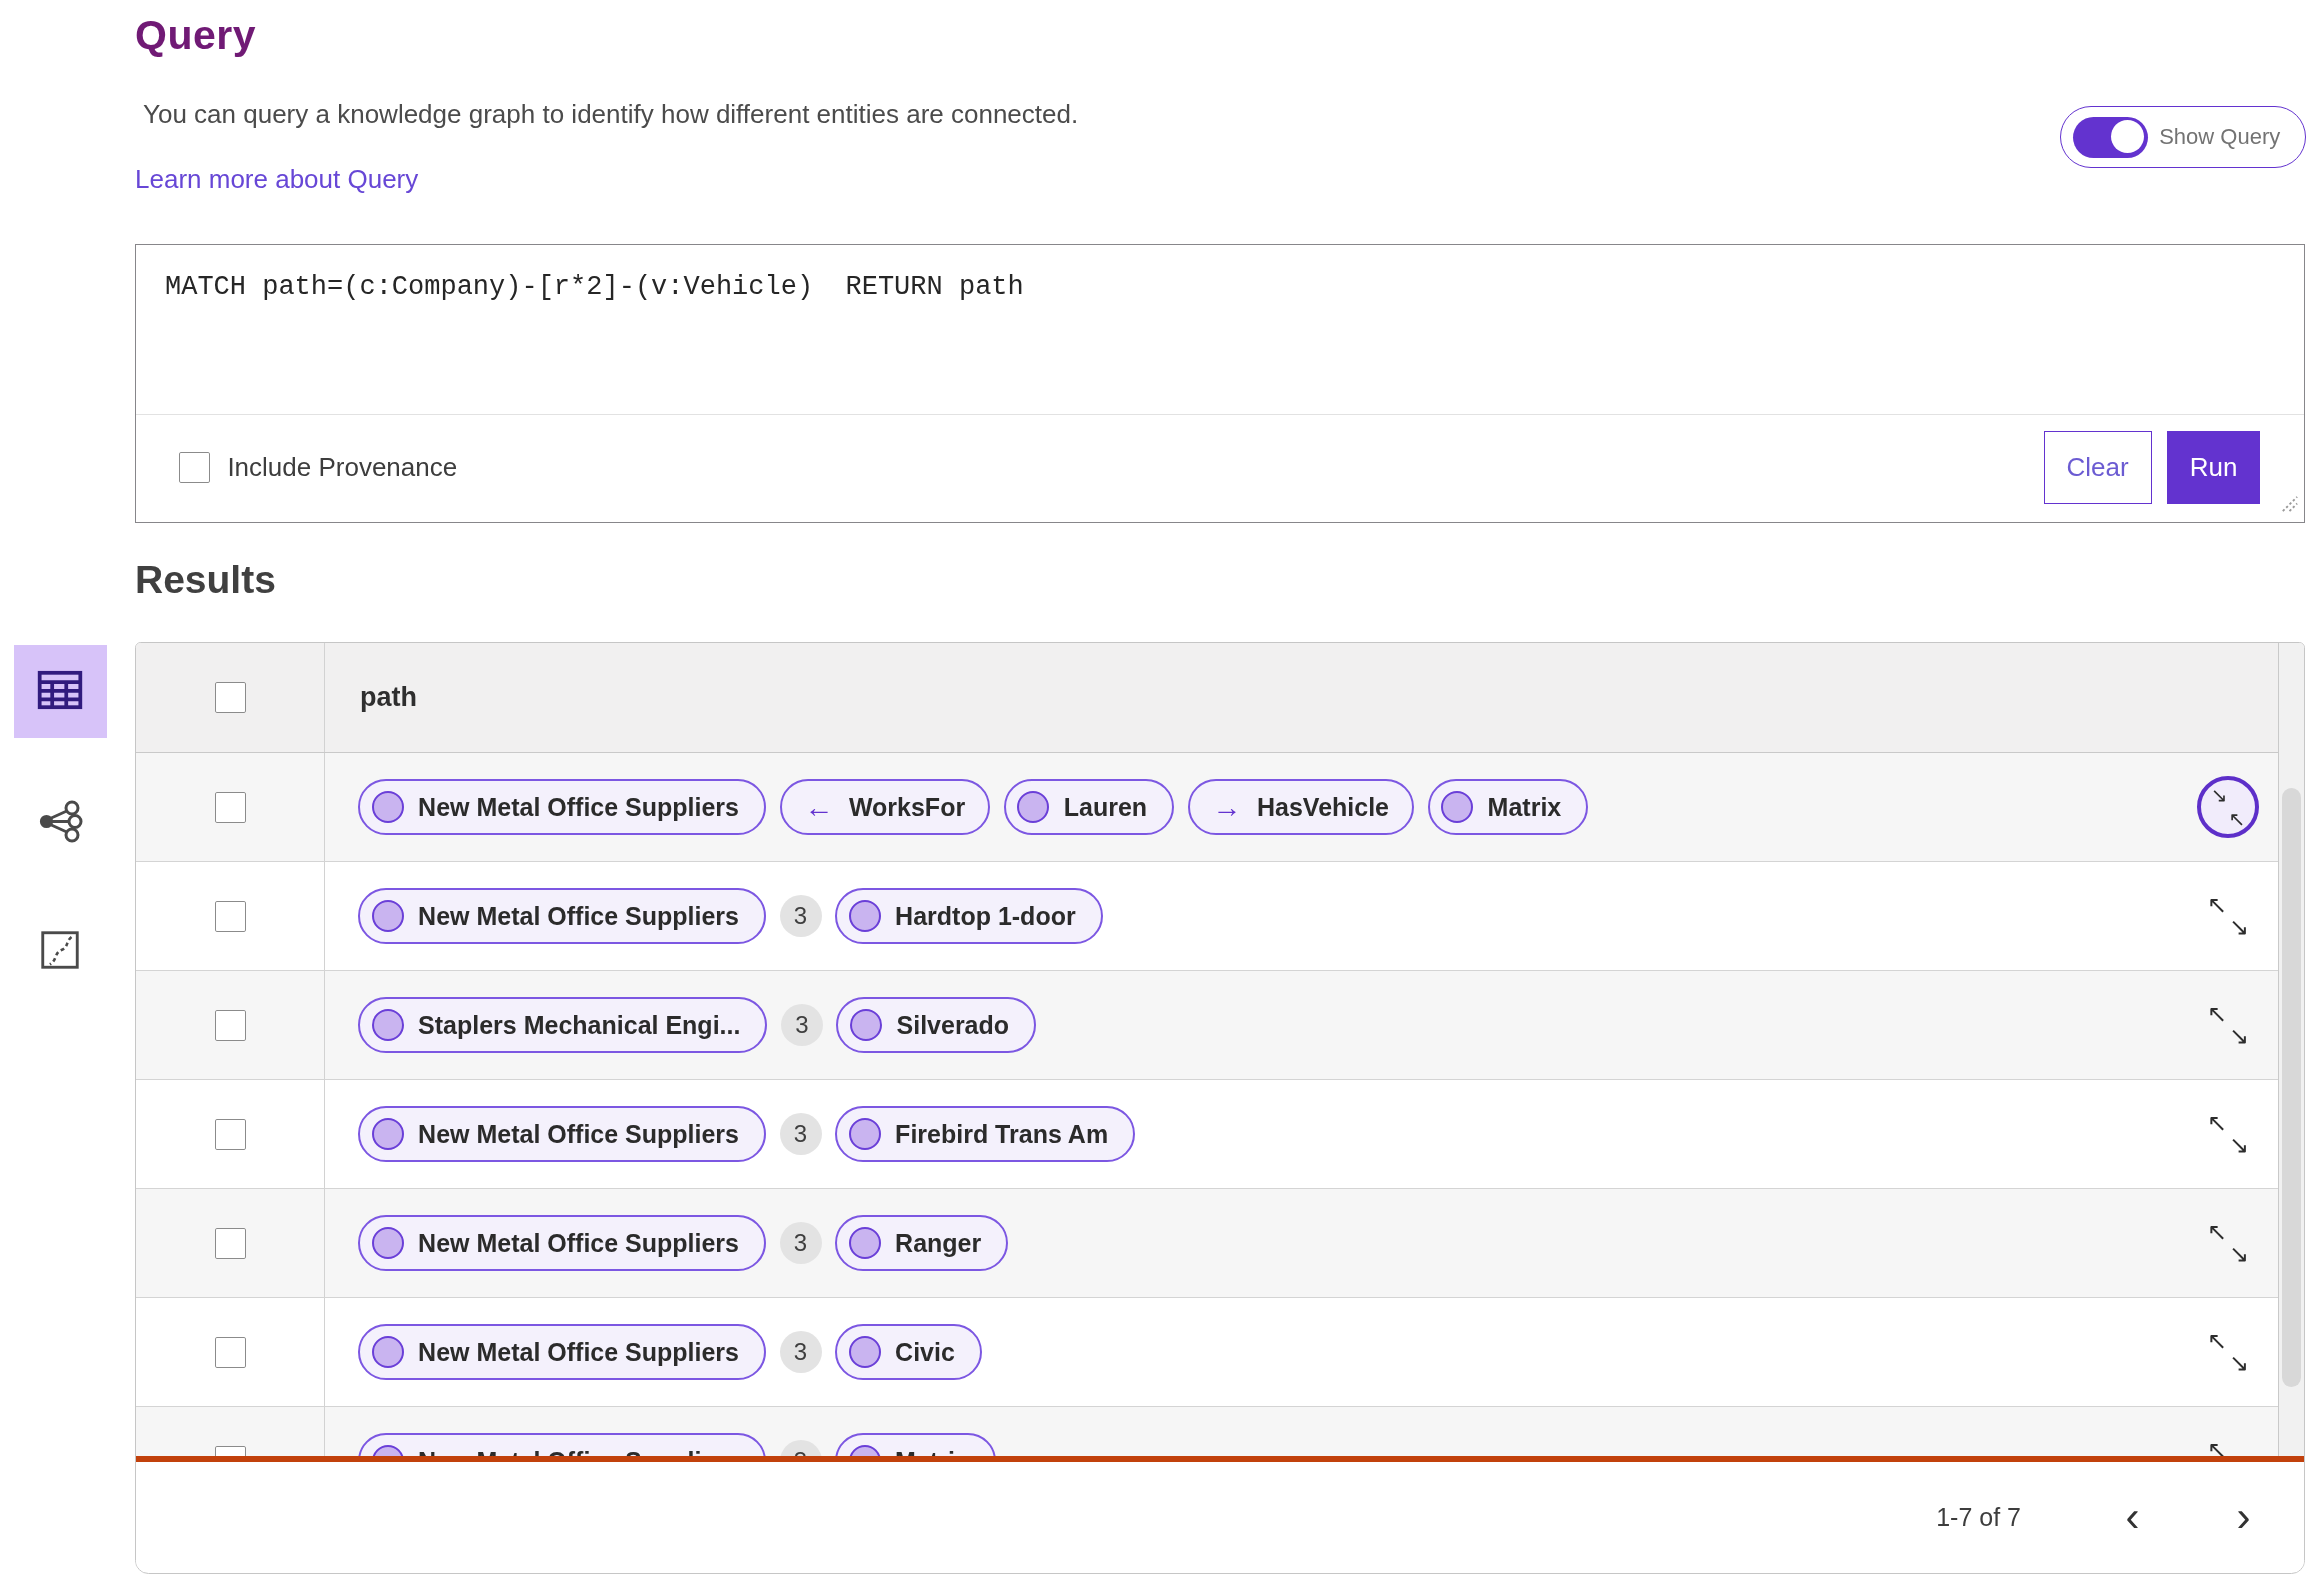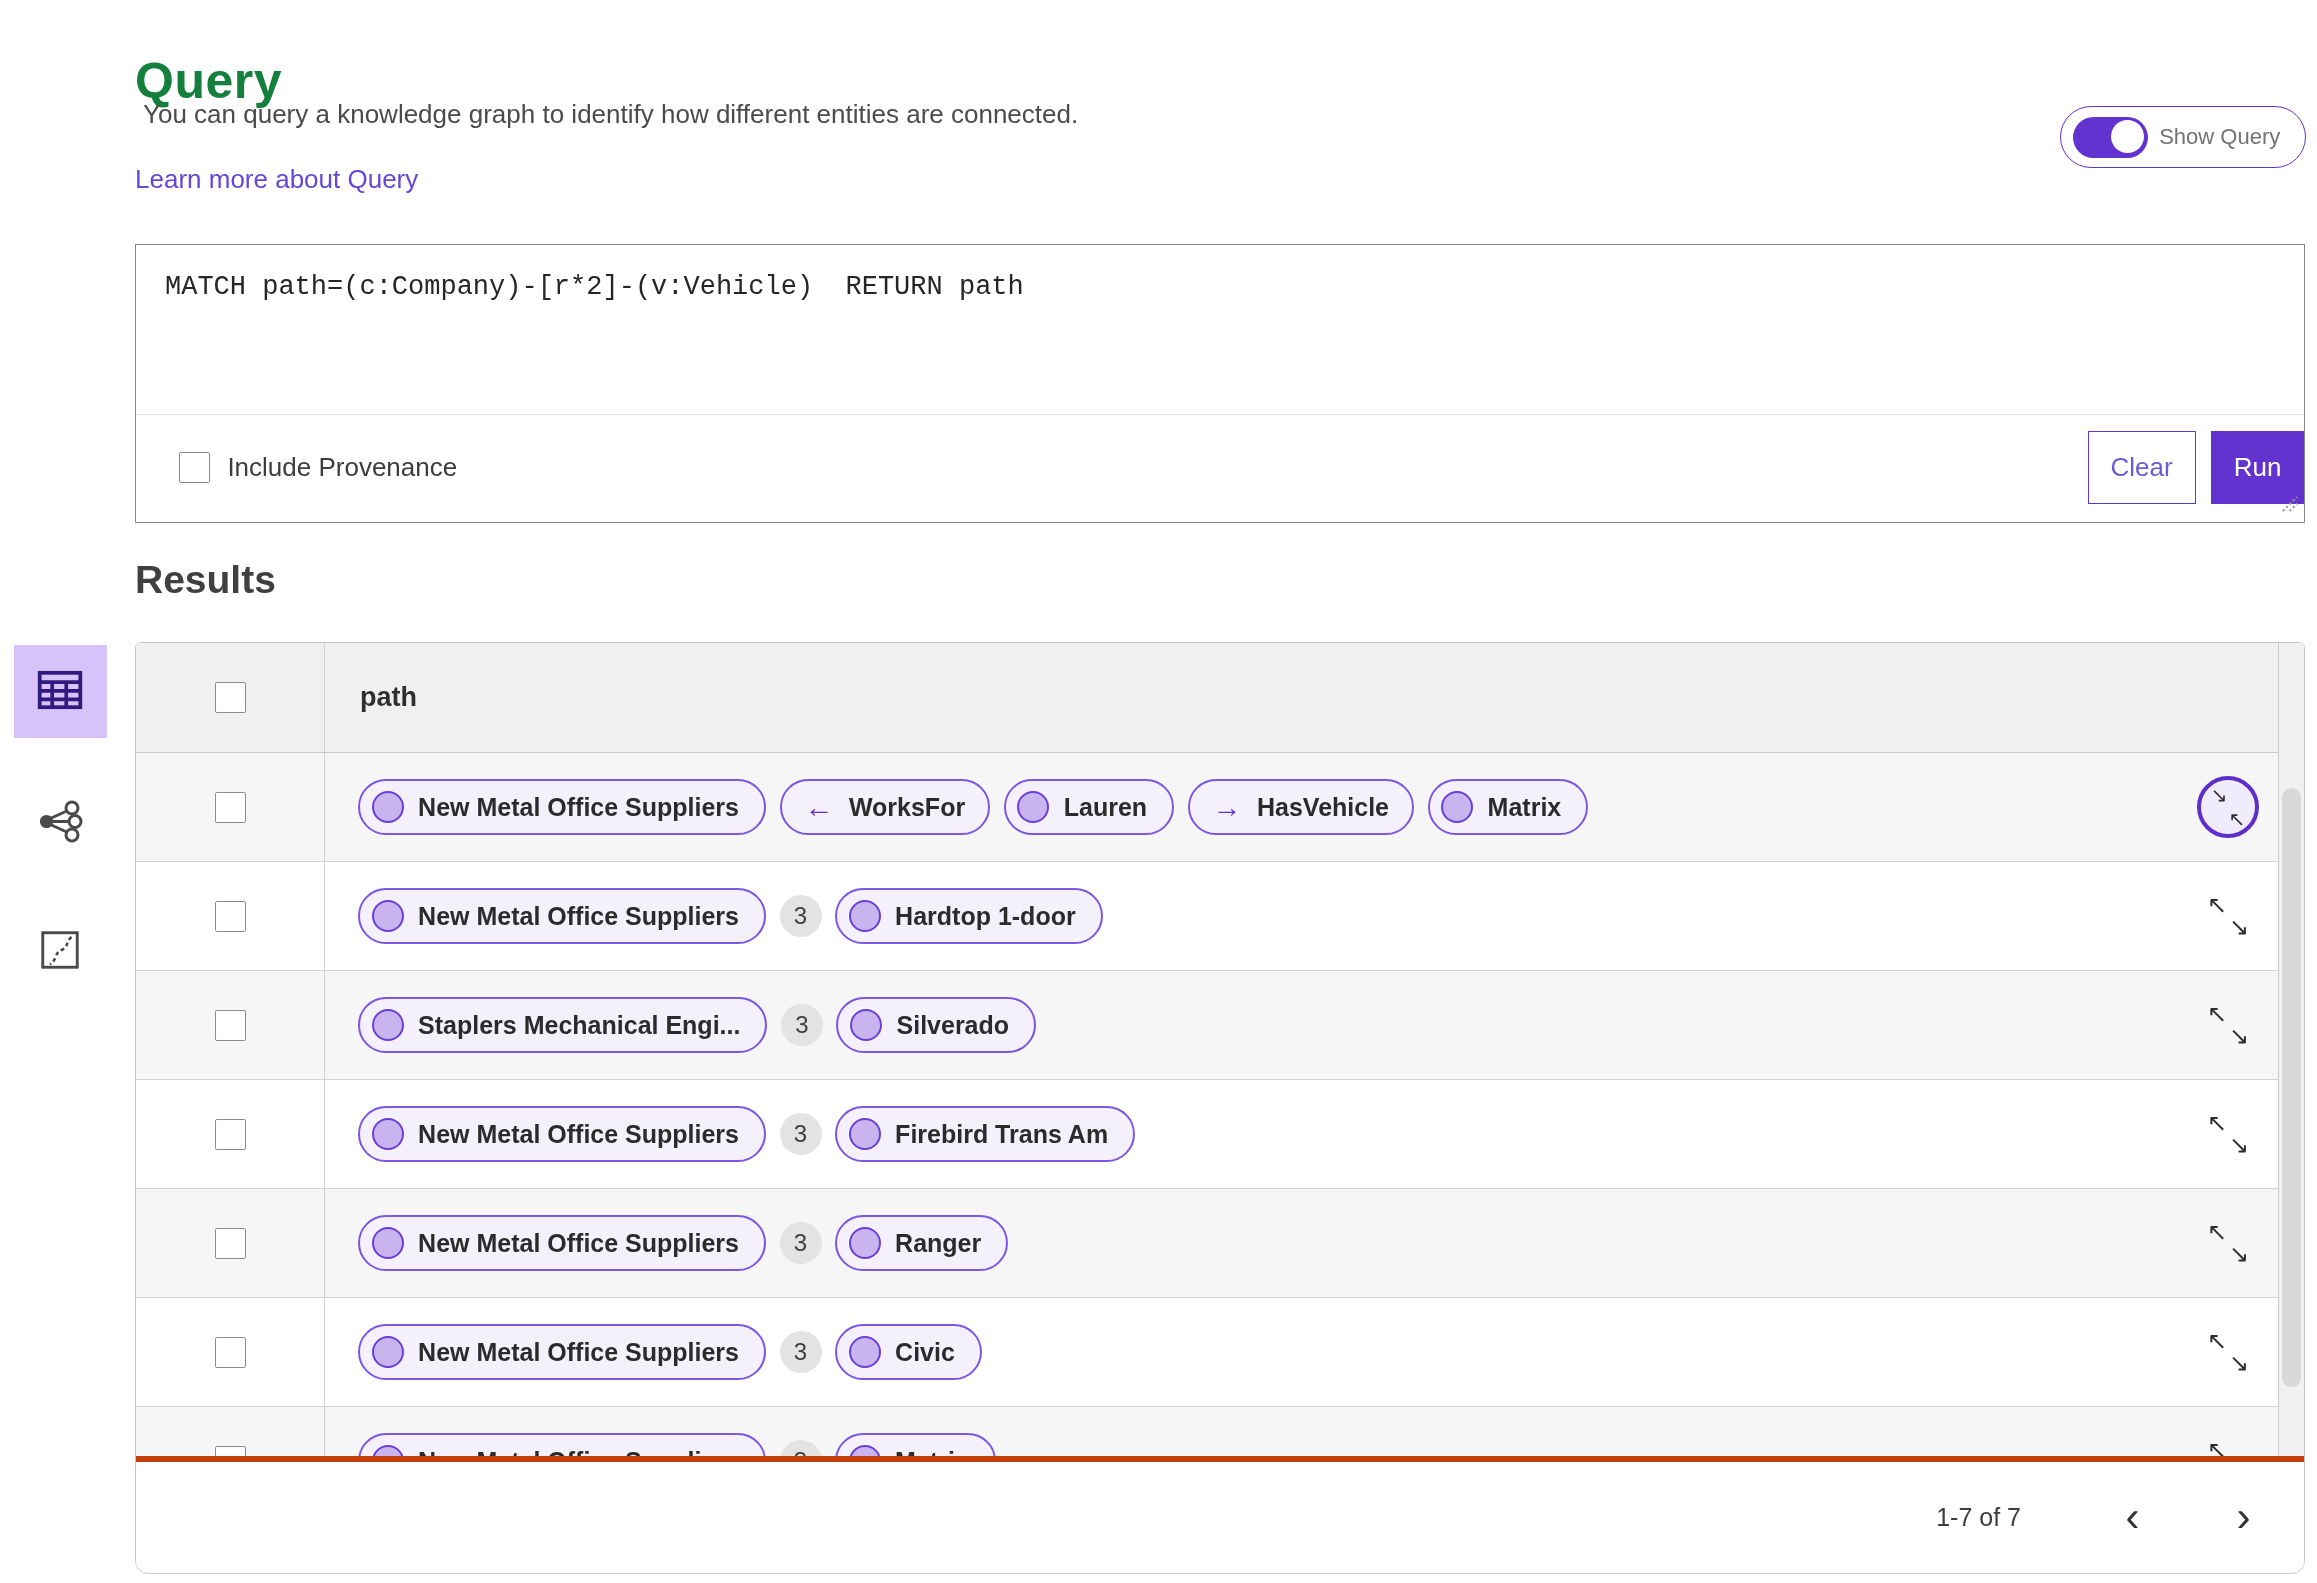--- a/index.html
+++ b/index.html
@@ -1,37 +1,37 @@
 <!DOCTYPE html>
 <html><head>
 <meta charset="utf-8">
 <style>
   * { margin:0; padding:0; box-sizing:border-box; }
   html,body { width:2317px; height:1583px; background:#ffffff; font-family:"Liberation Sans", sans-serif; color:#3d3d3d; }
   .page { position:relative; width:2317px; height:1583px; overflow:hidden; }
 
   
-  .page-title { position:absolute; left:135px; top:11.6px; font-size:50px; font-weight:bold; color:#15803d; letter-spacing:0.5px;margin-top:40px; }
+  .page-title { position:absolute; left:135px; top:11.6px; font-size:41px; font-weight:bold; color:#701a75; letter-spacing:0.5px; }
   .page-desc  { position:absolute; left:143px; top:99px; font-size:26px; color:#4b4b4b; }
   .learn-link { position:absolute; left:135px; top:164px; font-size:26px; color:#6747d6; cursor:pointer; }
 
   .show-query-toggle { position:absolute; left:2060px; top:106px; height:62px; border:1.9px solid #6333cf; border-radius:39px; background:#fff; display:flex; align-items:center; padding:0 25px 0 11.6px; gap:11.6px; cursor:pointer; }
   .toggle-track { width:75px; height:41px; background:#6333cf; border-radius:21px; position:relative; flex:none; }
   .toggle-knob  { position:absolute; top:3.9px; right:3.9px; width:33px; height:33px; background:#fff; border-radius:50%; }
   .toggle-label { font-size:22px; color:#737373; white-space:nowrap; }
 
   
   .query-panel { position:absolute; left:135px; top:244px; width:2170px; height:279px; border:1.9px solid #87868a; background:#fff; }
   .query-textarea { position:relative; height:170px; border-bottom:1px solid #e2e2e2; padding:27px 29px; font-family:"Liberation Mono","DejaVu Sans Mono",monospace; font-size:27px; color:#262626; white-space:pre-wrap; cursor:text; }
   .resize-handle { position:absolute; right:3.9px; bottom:3.9px; }
   .query-footer { height:104px; display:flex; align-items:center; }
   .checkbox { width:31px; height:31px; border:1.9px solid #8b8b8b; background:#fff; border-radius:1.9px; flex:none; cursor:pointer; }
   .include-prov { display:flex; align-items:center; gap:17.4px; margin-left:43px; }
   .include-label { font-size:26px; color:#3d3d3d; }
-  .btn-group { margin-left:auto; display:flex; gap:15.4px; }
+  .btn-group { margin-left:auto; margin-right:44px; display:flex; gap:15.4px; }
   .btn { height:73px; display:flex; align-items:center; justify-content:center; font-size:26px; cursor:pointer; }
   .btn-clear { width:108px; background:#fff; border:1.9px solid #6333cf; color:#6b5bd2; }
   .btn-run   { width:93px;  background:#6333cf; border:1.9px solid #6333cf; color:#fff; }
 
   
   .results-title { position:absolute; left:135px; top:558px; font-size:39px; font-weight:bold; color:#404040; }
 
   .view-switcher { position:absolute; left:13.5px; top:645px; width:93px; }
   .view-item { width:93px; height:93px; display:flex; align-items:center; justify-content:center; cursor:pointer; }
   .view-item.selected { background:#d7c3f9; }

